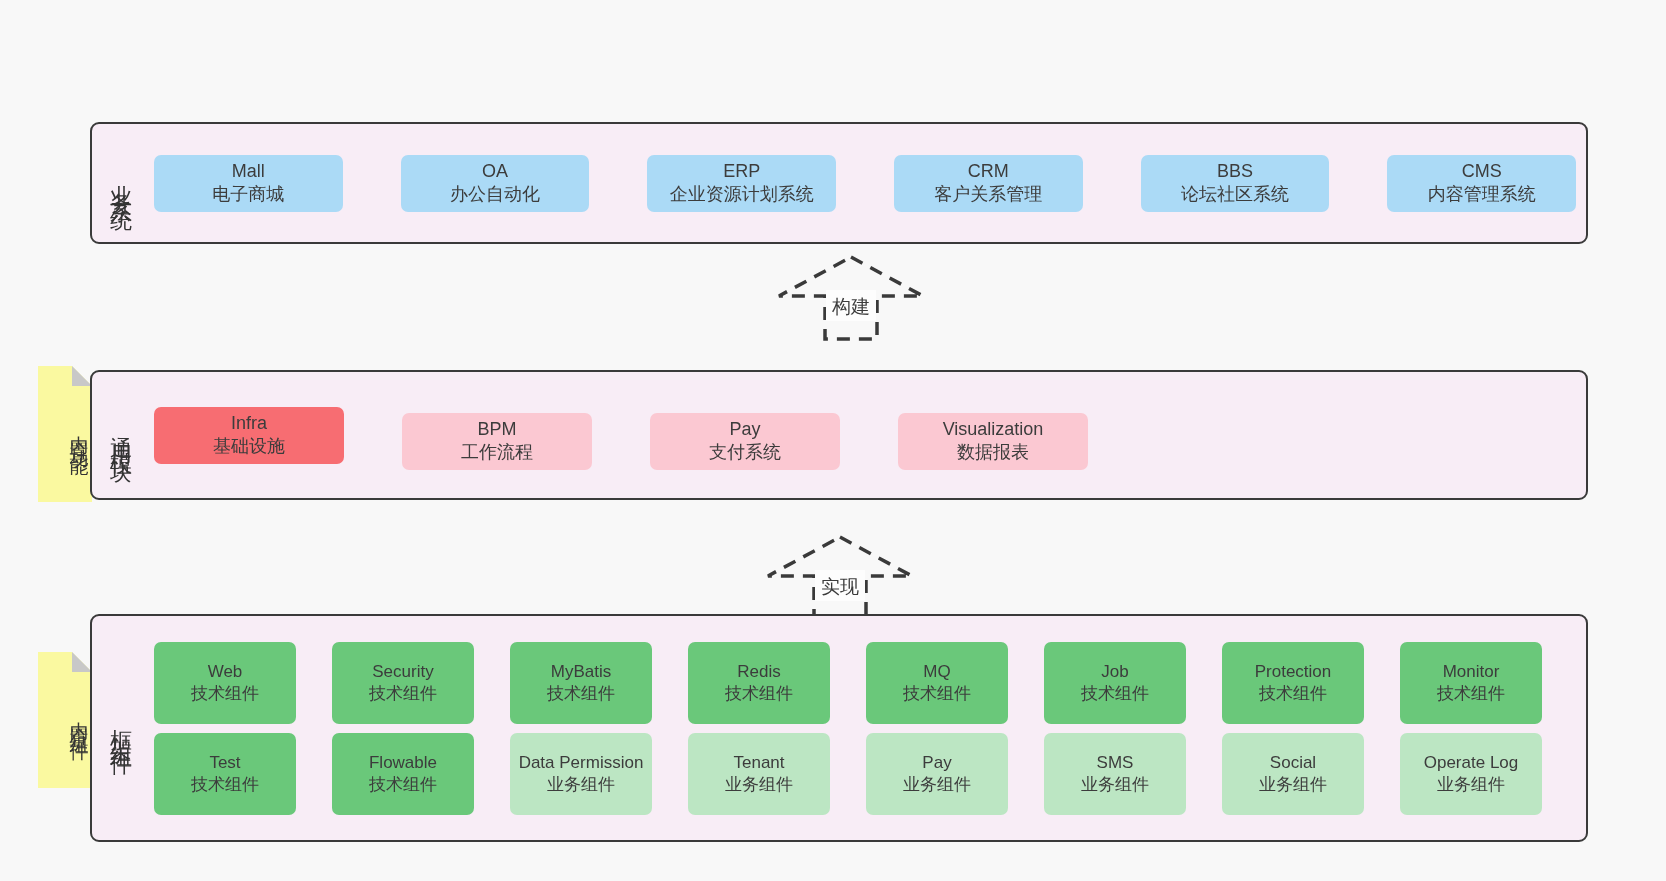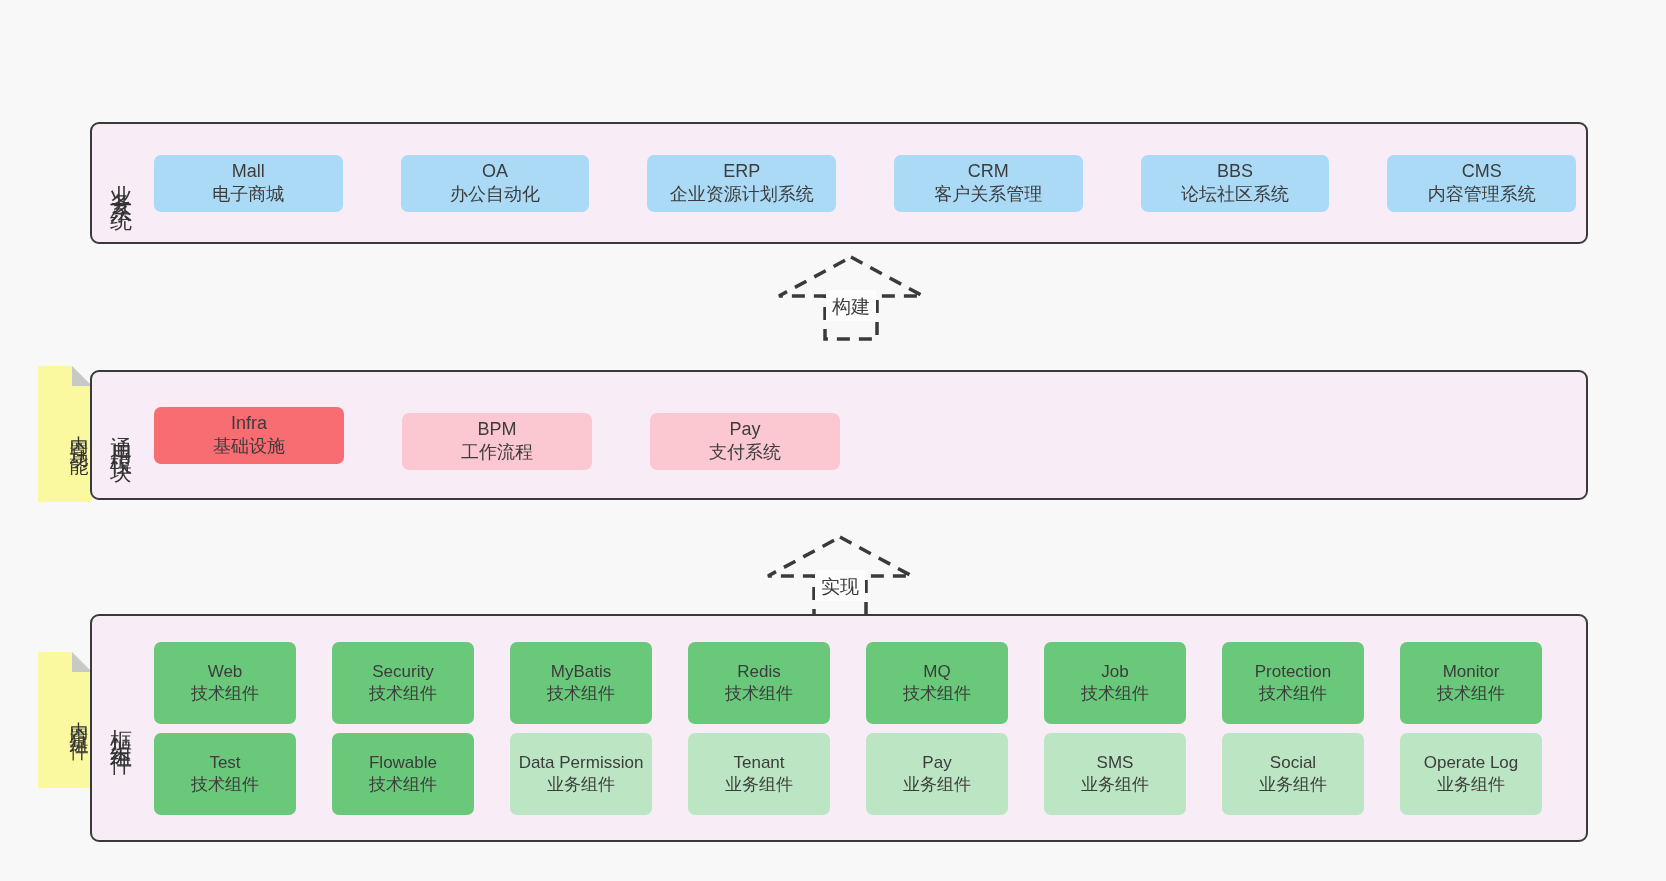--- a/index.html
+++ b/index.html
@@ -143,20 +143,24 @@
         <div class="bs">基础设施</div>
       </div>
       <div class="box box-lg b-pink">
         <div class="bt">BPM</div>
         <div class="bs">工作流程</div>
       </div>
       <div class="box box-lg b-pink">
         <div class="bt">Pay</div>
         <div class="bs">支付系统</div>
       </div>
+      <div class="box box-lg b-pink">
+        <div class="bt">Visualization</div>
+        <div class="bs">数据报表</div>
+      </div>
     </div>
   </section>
 
   <div class="arrow" style="left:765px;top:534px;text-align:right;">
     <svg width="150" height="88" viewBox="0 0 150 88">
       <polygon points="75,3 147,42 101,42 101,85 49,85 49,42 3,42"></polygon>
       <rect x="50" y="36" width="50" height="31"></rect>
       <text x="75" y="59">实现</text>
     </svg>
   </div>

